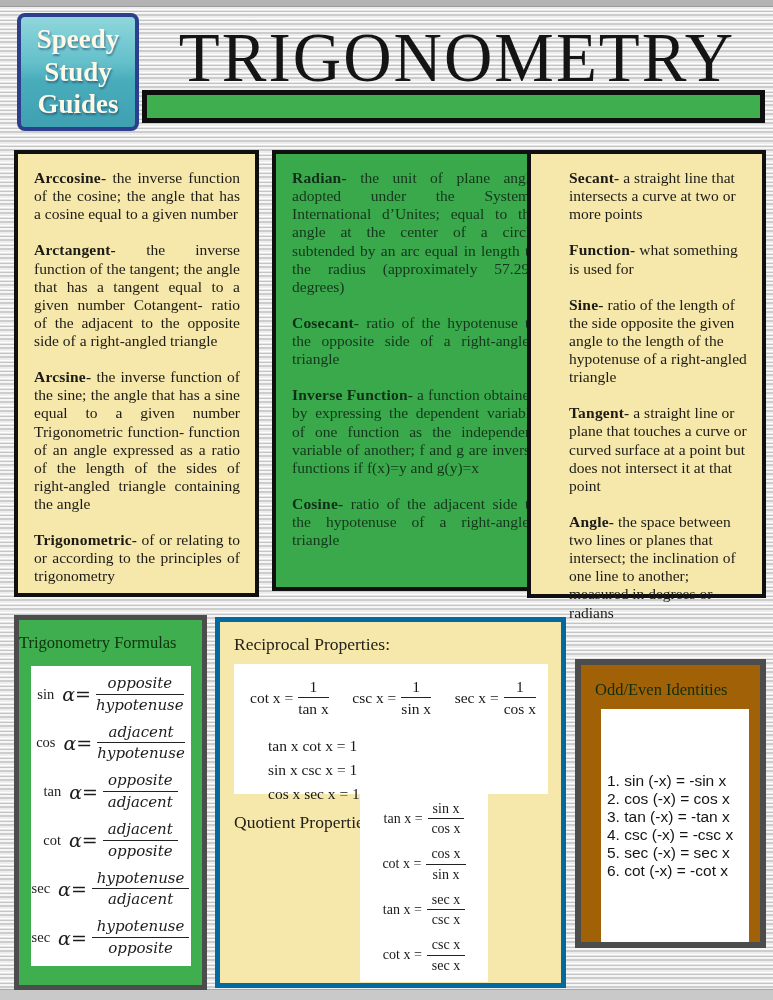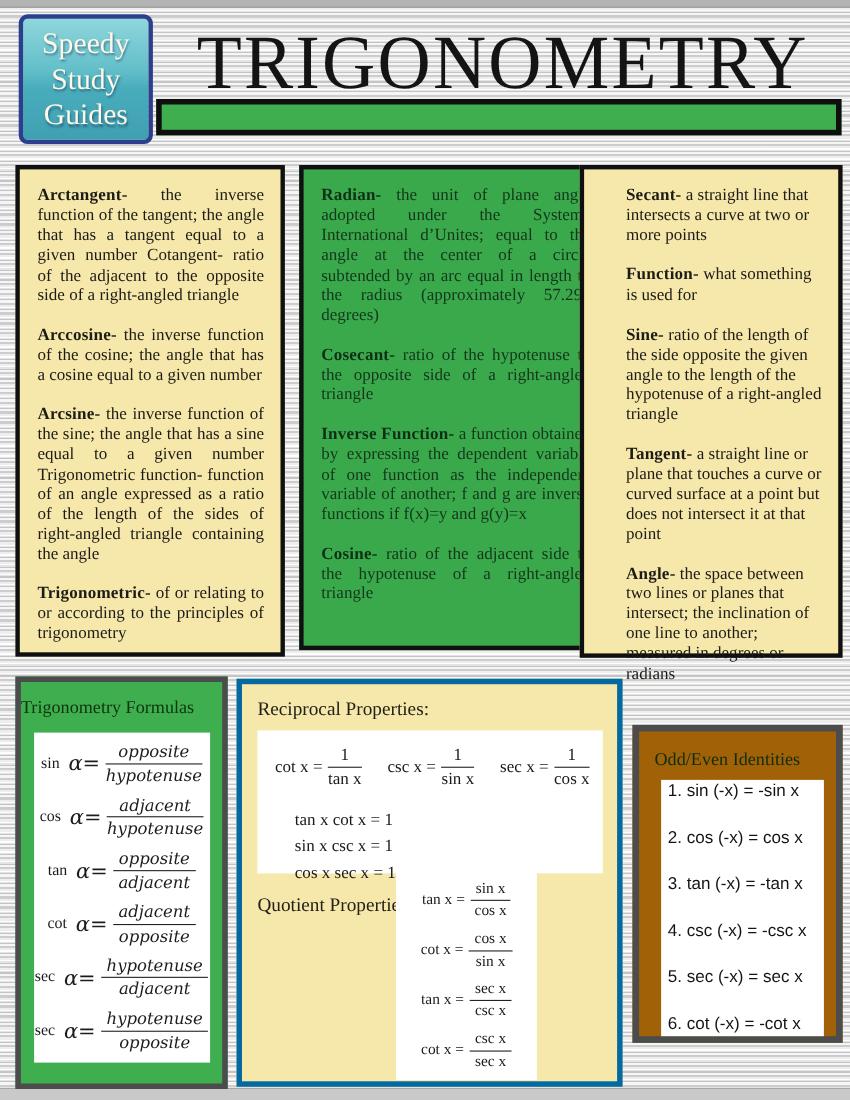--- a/index.html
+++ b/index.html
@@ -22,20 +22,21 @@
   .edge-strip-bottom { position:absolute; left:0; top:989px; width:773px; height:11px; background:#c9c9c9; border-top:1px solid #a8a8a8; }
 
   
   .logo {
     position:absolute; left:17px; top:13px; width:122px; height:118px;
     border:4px solid #2c3f8c; border-radius:8px;
     background: linear-gradient(180deg, #8fd6dc 0%, #63bfca 42%, #49acbb 58%, #3fa0b1 100%);
     display:flex; flex-direction:column; align-items:center; justify-content:center;
     color:#fdf9e6; font-size:27px; line-height:1.22; text-align:center;
     text-shadow:1px 2px 2px rgba(10,30,80,0.45);
+    font-weight:bold;
   }
   .title {
     position:absolute; left:148px; top:22px; width:618px; height:70px;
     font-size:67px; line-height:70px; text-align:center; color:#141414;
     letter-spacing:2px; transform:scaleY(1.04);
     white-space:nowrap;
   }
   .title-bar {
     position:absolute; left:142px; top:90px; width:623px; height:33px;
     background:#3fae4e; border:5px solid #0e0e0e;
@@ -92,41 +93,41 @@
   .quot-panel .eq { font-size:14px; color:#191919;align-items:center; }
 
   
   .oddeven {
     position:absolute; left:575px; top:659px; width:191px; height:289px;
     background:#a16207; border:6px solid #4c4c4c;
   }
   .oddeven .oe-title { margin:15px 0 0 14px; font-size:16.5px; color:#0f2d10; }
   .oddeven .panel {
     margin:9px 0 0 20px; width:148px; height:233px; background:#ffffff;
-    display:flex; flex-direction:column; justify-content:space-between; padding:2px 0 2px 6px;
+    display:flex; flex-direction:column; justify-content:center; padding:2px 0 2px 6px;
   }
   .oddeven .panel div { font-family:"Liberation Sans", sans-serif; font-size:15.5px; color:#141414; white-space:nowrap; }
 </style>
 </head>
 <body>
 
 <div class="edge-strip-top"></div>
 <div class="edge-strip-bottom"></div>
 
 <div class="logo">
   <span>Speedy</span>
   <span>Study</span>
   <span>Guides</span>
 </div>
 <div class="title">TRIGONOMETRY</div>
 <div class="title-bar"></div>
 
 <div class="defbox box-left">
+  <p><b>Arccosine-</b><span> the inverse function of the cosine; the angle that has a cosine equal to a given number</span></p>
   <p><b>Arctangent-</b><span> the inverse function of the tangent; the angle that has a tangent equal to a given number Cotangent- ratio of the adjacent to the opposite side of a right-angled triangle</span></p>
-  <p><b>Arccosine-</b><span> the inverse function of the cosine; the angle that has a cosine equal to a given number</span></p>
   <p><b>Arcsine-</b><span> the inverse function of the sine; the angle that has a sine equal to a given number Trigonometric function- function of an angle expressed as a ratio of the length of the sides of right-angled triangle containing the angle</span></p>
   <p><b>Trigonometric-</b><span> of or relating to or according to the principles of trigonometry</span></p>
 </div>
 
 <div class="defbox box-middle">
   <p><b>Radian-</b><span> the unit of plane angle adopted under the Systeme International d’Unites; equal to the angle at the center of a circle subtended by an arc equal in length to the radius (approximately 57.295 degrees)</span></p>
   <p><b>Cosecant-</b><span> ratio of the hypotenuse to the opposite side of a right-angled triangle</span></p>
   <p><b>Inverse Function-</b><span> a function obtained by expressing the dependent variable of one function as the independent variable of another; f and g are inverse functions if f(x)=y and g(y)=x</span></p>
   <p><b>Cosine-</b><span> ratio of the adjacent side to the hypotenuse of a right-angled triangle</span></p>
 </div>

